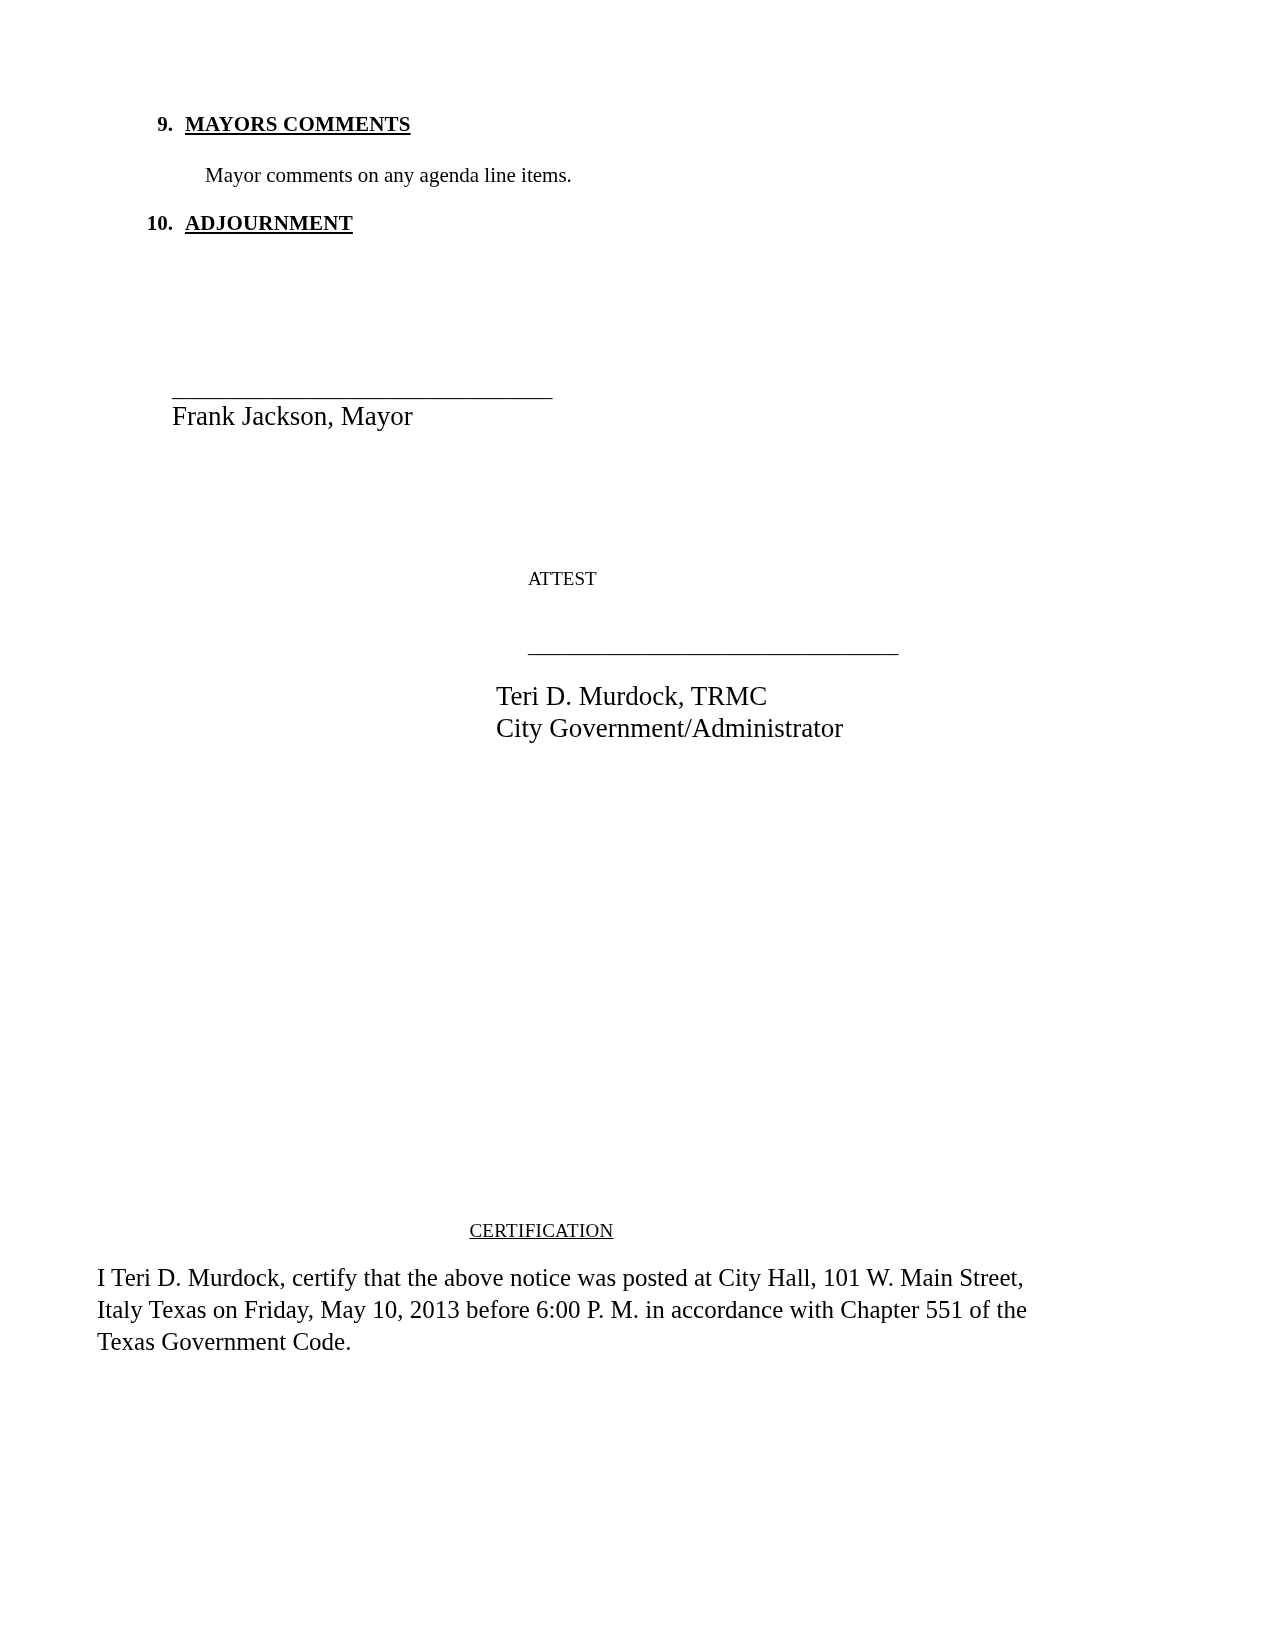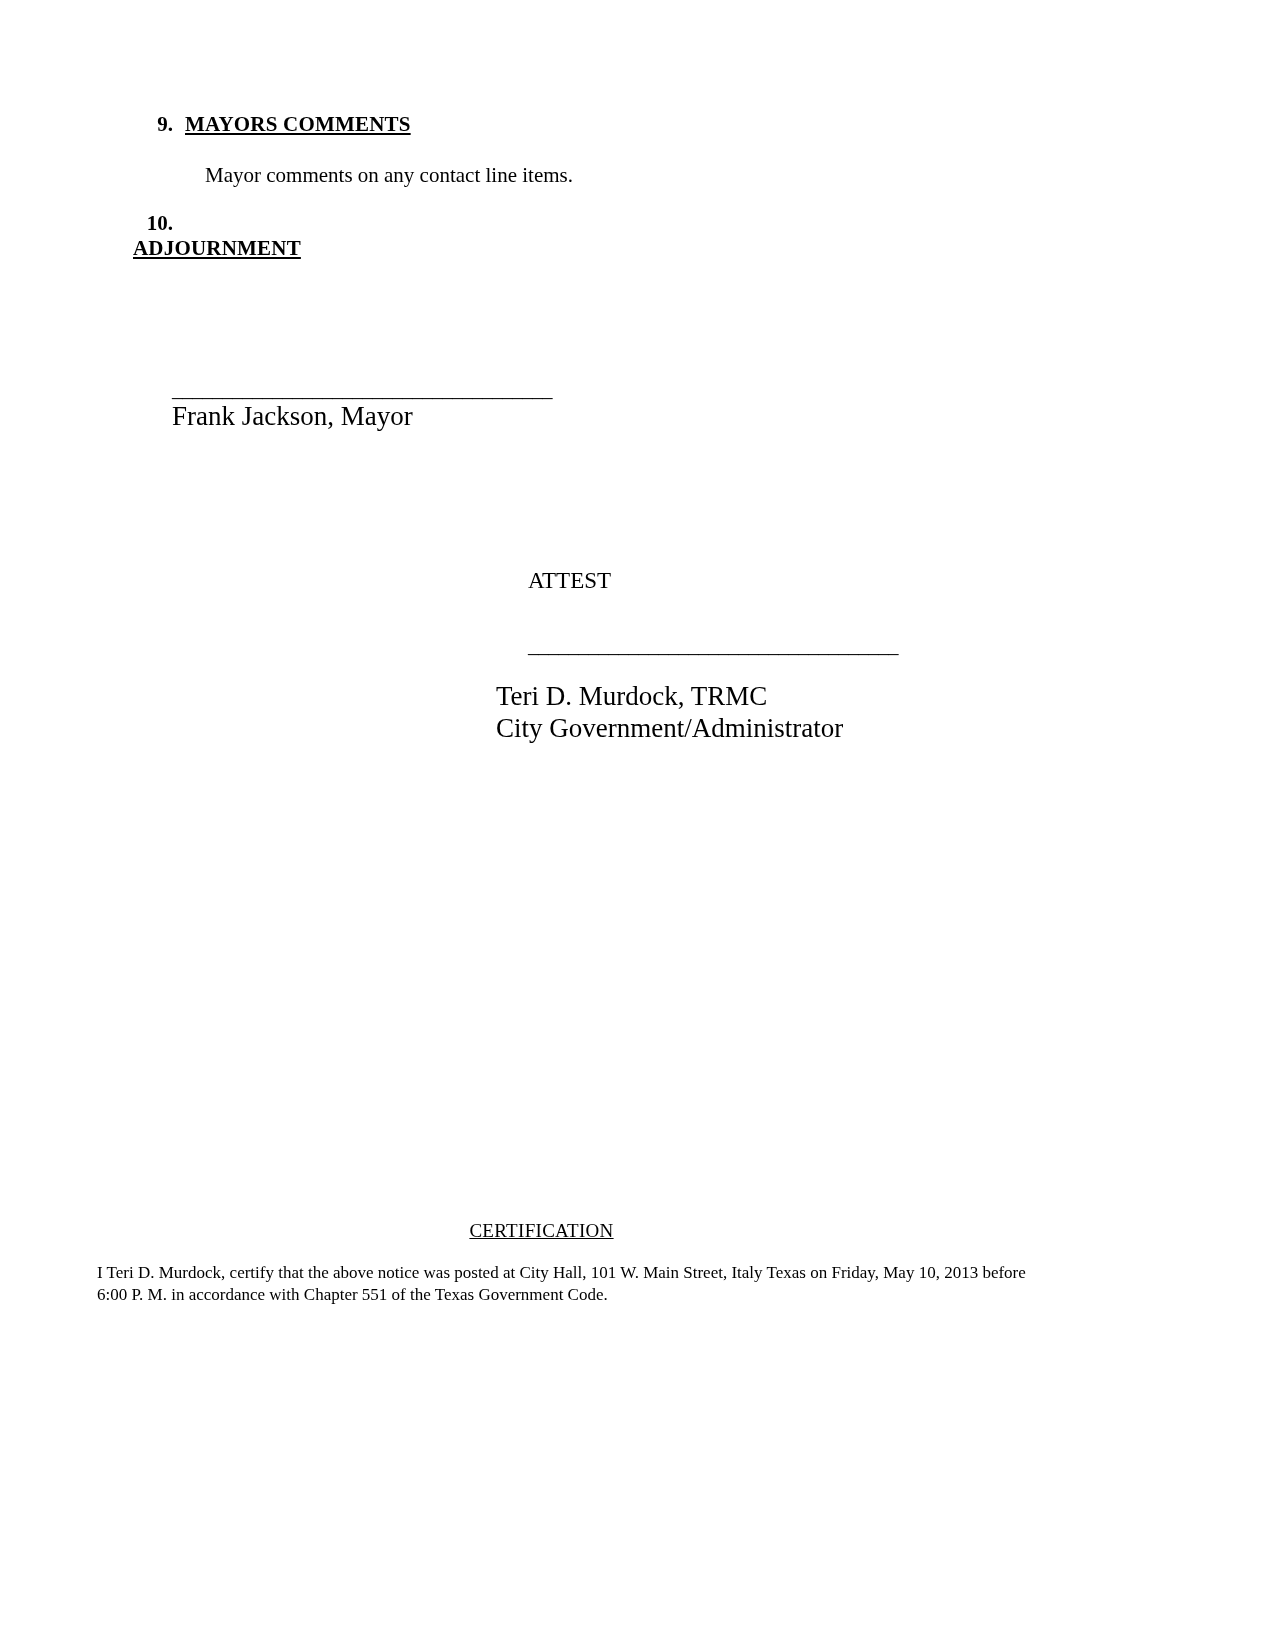--- a/index.html
+++ b/index.html
@@ -37,21 +37,21 @@
     margin-right: 12px;
   }
   .agenda-title {
     font-weight: bold;
     font-size: 21px;
     text-decoration: underline;
     letter-spacing: 0.2px;
   }
 
   #item9 { top: 112px; left: 133px; }
-  #item10 { top: 211px; left: 133px; flex-direction: column; }
+  #item10 { top: 211px; left: 133px; }
 
   .agenda-body {
     position: absolute;
     font-size: 21px;
     line-height: 1.3;
   }
   #item9-body { top: 162px; left: 205px; }
 
   
   .sig-line {
@@ -68,58 +68,58 @@
     white-space: nowrap;
   }
 
   #mayor-rule { top: 377px; left: 172px; }
   #mayor-name { top: 401px; left: 172px; }
 
   #attest-label {
     position: absolute;
     top: 568px;
     left: 528px;
-    font-size: 23px;
+    font-size: 19px;
     text-align: center;
   }
   #attest-rule { top: 617px; left: 528px; margin-top: 16px; }
   #attest-name { top: 641px; left: 496px; margin-top: 40px; }
 
   
   #certification-heading {
     position: absolute;
     top: 1220px;
     left: 0;
     width: 1083px;
     text-align: center;
     font-size: 19px;
     text-decoration: underline;
     letter-spacing: 0.3px;
   }
   .cert-para {
     position: absolute;
     left: 97px;
     width: 940px;
-    font-size: 17px;
+    font-size: 25px;
     line-height: 1.28;
     text-align: left;
   }
   #cert-p1 { top: 1262px; }
   #cert-p2 { top: 1322px; }
 </style>
 </head>
 <body>
 
 <div class="page">
 
   <div class="agenda-item" id="item9">
     <span class="agenda-num">9.</span>
     <span class="agenda-title">MAYORS COMMENTS</span>
   </div>
-  <div class="agenda-body" id="item9-body">Mayor comments on any contact line items.</div>
+  <div class="agenda-body" id="item9-body">Mayor comments on any agenda line items.</div>
 
   <div class="agenda-item" id="item10">
     <span class="agenda-num">10.</span>
     <span class="agenda-title">ADJOURNMENT</span>
   </div>
 
   <div class="sig-line" id="mayor-rule">______________________________________</div>
   <div class="sig-name" id="mayor-name">Frank Jackson, Mayor</div>
 
   <div id="attest-label">ATTEST</div>

